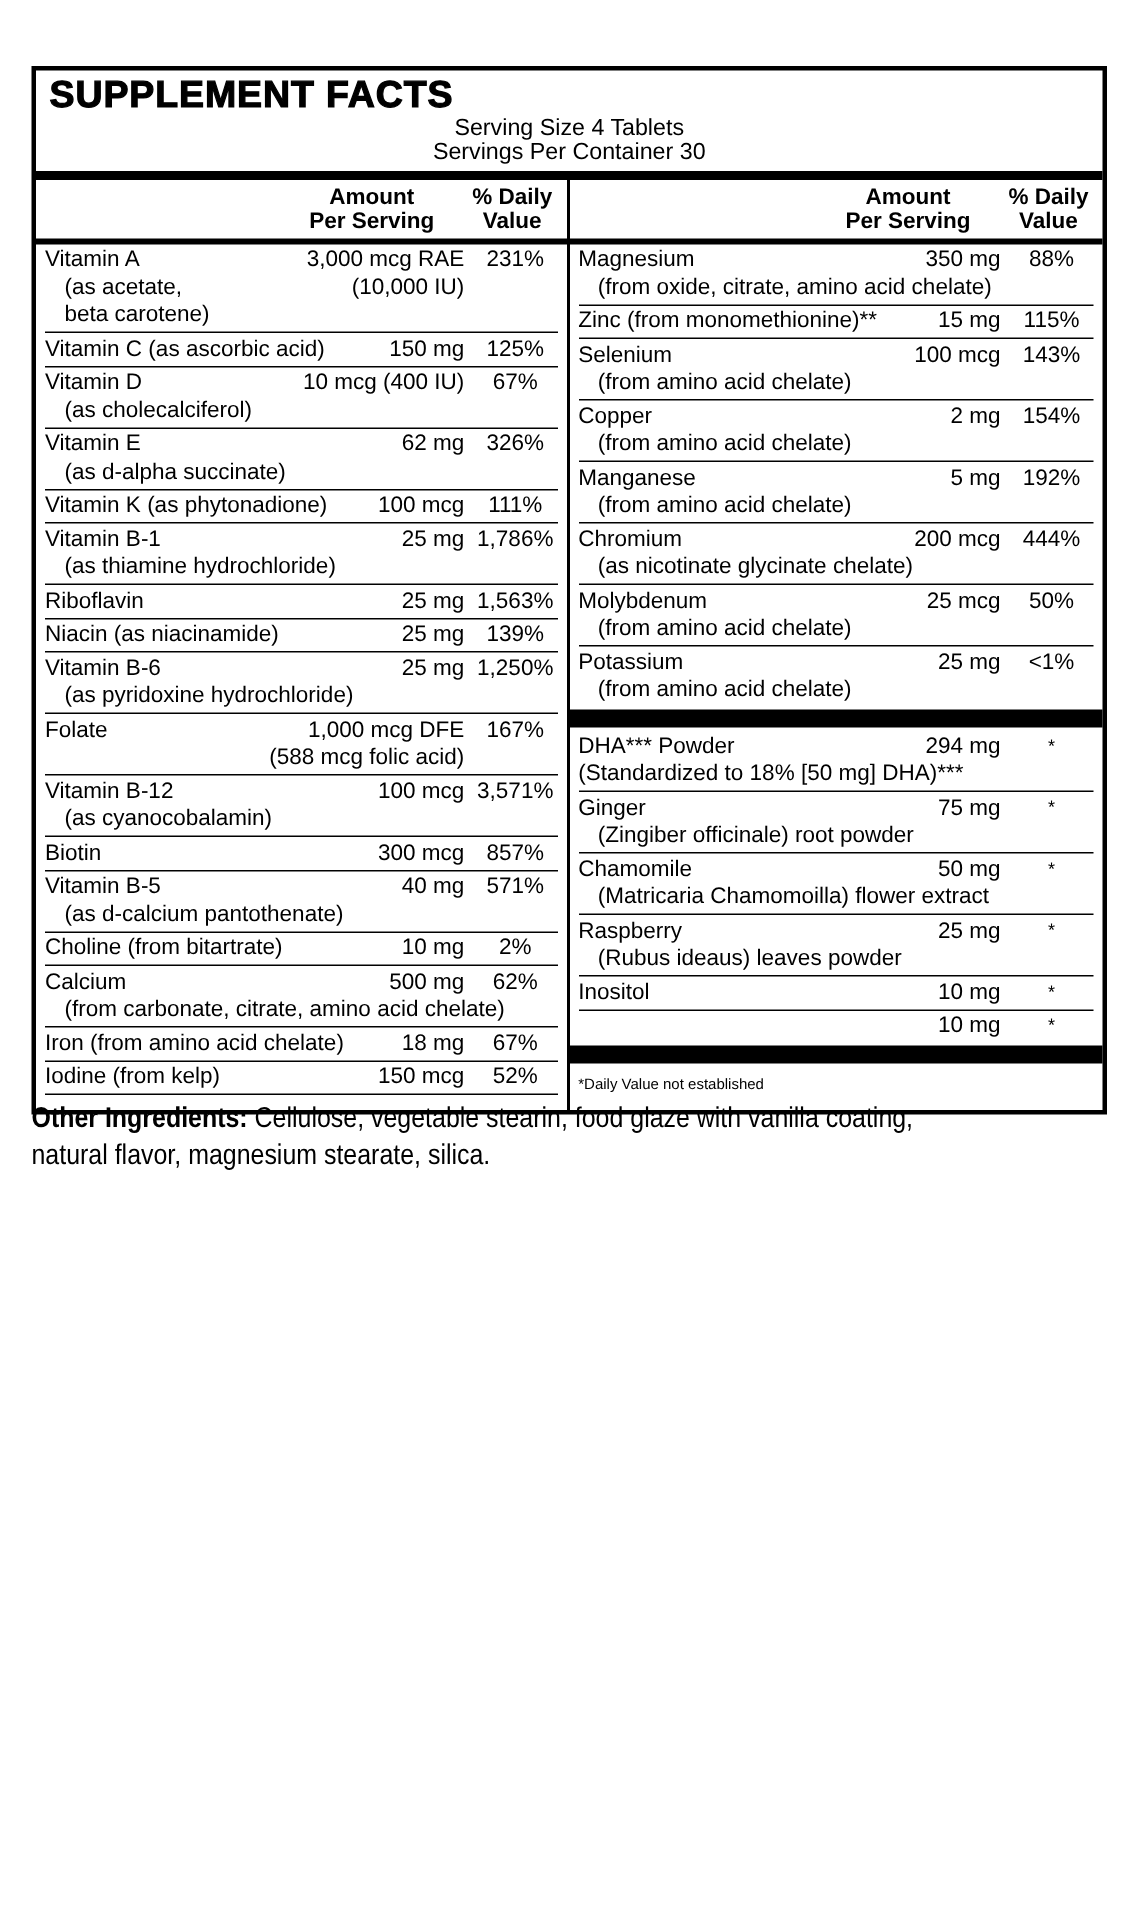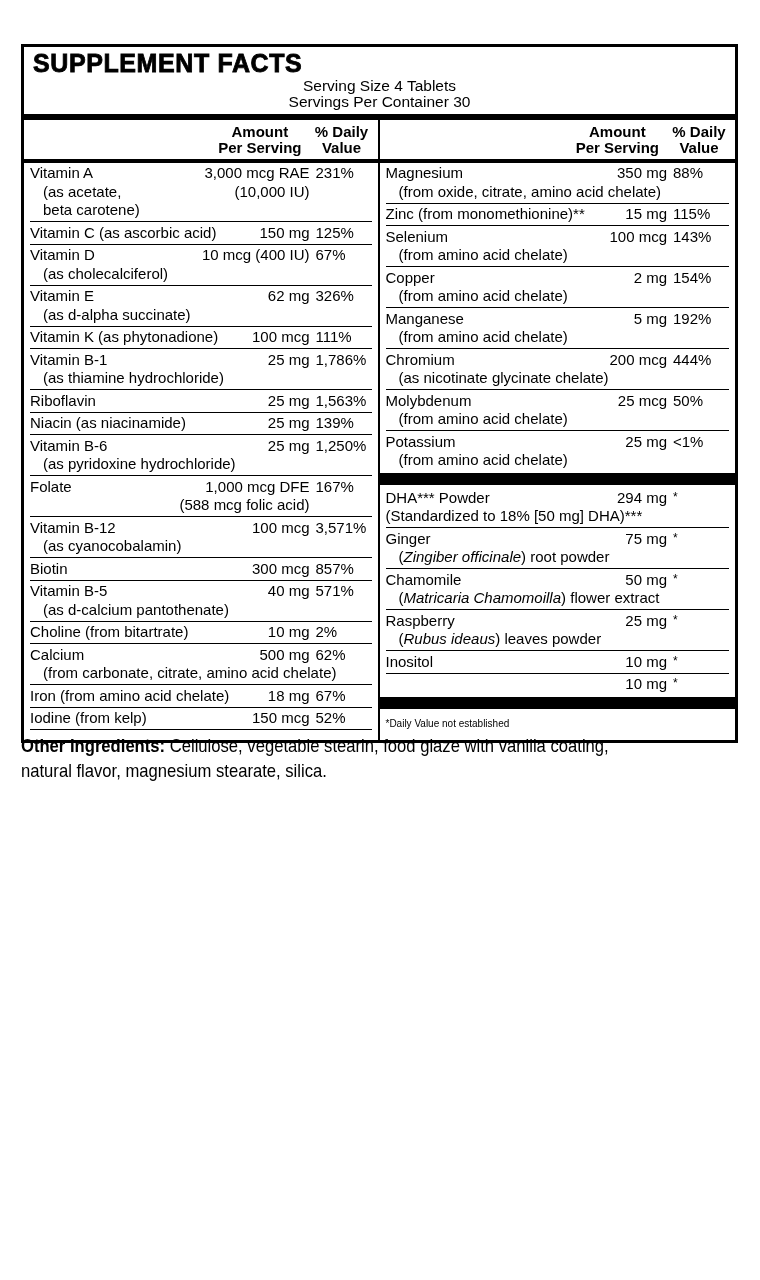--- a/index.html
+++ b/index.html
@@ -16,34 +16,34 @@
   .title {
     font-size:25px; font-weight:bold; letter-spacing:.6px;
     -webkit-text-stroke:0.8px #000; line-height:1.1; white-space:nowrap;
   }
   .serving-line { font-size:15.5px; line-height:16.5px;text-align:center; }
   .bar-full { height:6px; background:#000; }
   .cols { display:flex; align-items:stretch; }
   .col { width:50%; box-sizing:border-box; padding:0 6px; }
   .col-left { border-right:2.5px solid #000; }
   .col-head {
-    display:flex; justify-content:flex-end; align-items:flex-end; gap:10px;
+    display:flex; justify-content:flex-end; align-items:flex-end; gap:22px;
     font-weight:bold; font-size:15px; line-height:16px; padding:4px 0 3px;
     text-align:center;
   }
   .dv-head { flex:0 0 60px; }
   .head-rule { height:4px; background:#000; margin:0 -6px; }
   .nrow { padding:1.5px 0; font-size:15px; line-height:18.5px; }
   .nrow.sep { border-top:1.5px solid #000; }
   .nline { display:flex; align-items:baseline; }
   .cell-name { flex:1 1 auto; min-width:0; }
   .cell-name.indent { padding-left:13px; }
-  .cell-name .sci { font-style:italic; }
+  .cell-name .sci { }
   .cell-amt { flex:0 0 auto; margin-left:auto; text-align:right; white-space:nowrap; }
-  .cell-dv { flex:0 0 56px; margin-left:6px; text-align:left; white-space:nowrap; }
+  .cell-dv { flex:0 0 56px; margin-left:6px; text-align:center; white-space:nowrap; }
   .cell-dv.dv-star { font-size:12px; line-height:12px; align-self:flex-start; padding-top:2px; }
   .black-bar { height:12px; background:#000; margin:2px -6px; }
   .rows-left::after { content:""; display:block; border-top:1.5px solid #000; }
   .footnote { font-size:10px; line-height:17px; padding:4px 0 8px; }
   .other {
     position:absolute; left:21px; top:734px; width:820px; margin:0;
     font-size:19px; line-height:24.5px;
     transform:scaleX(0.875); transform-origin:0 0;
   }
   .other b { font-weight:bold; }

